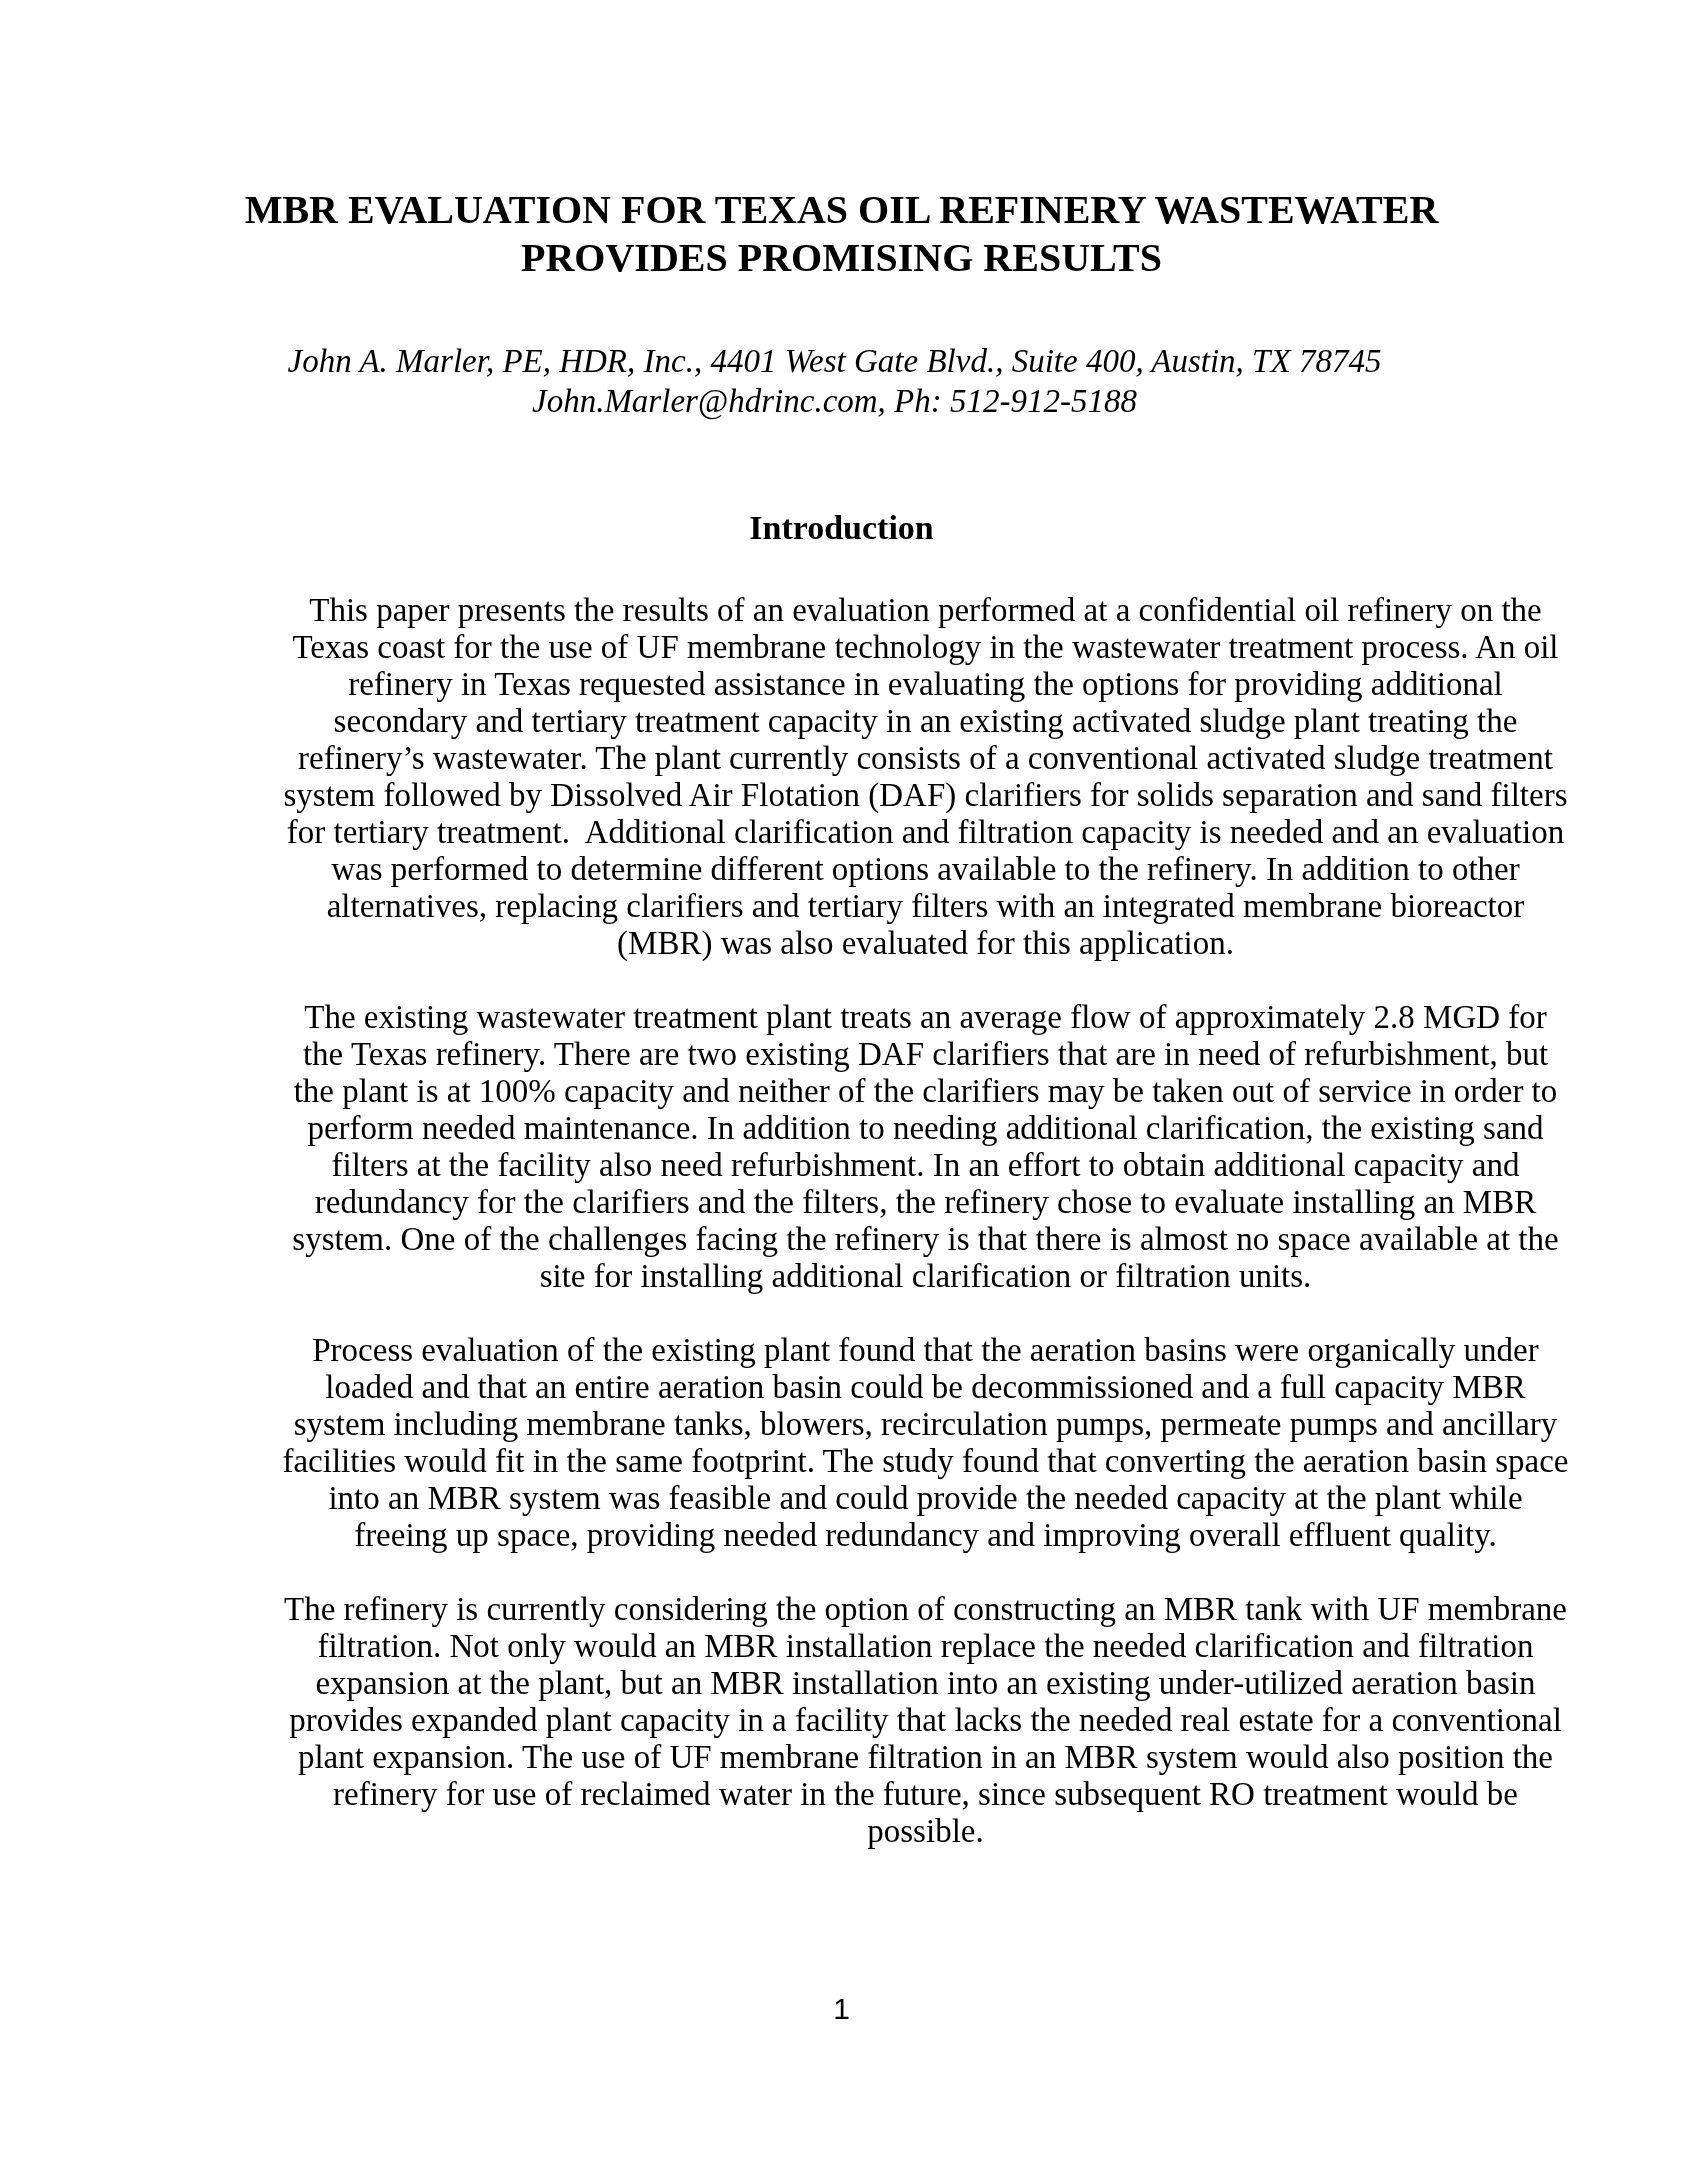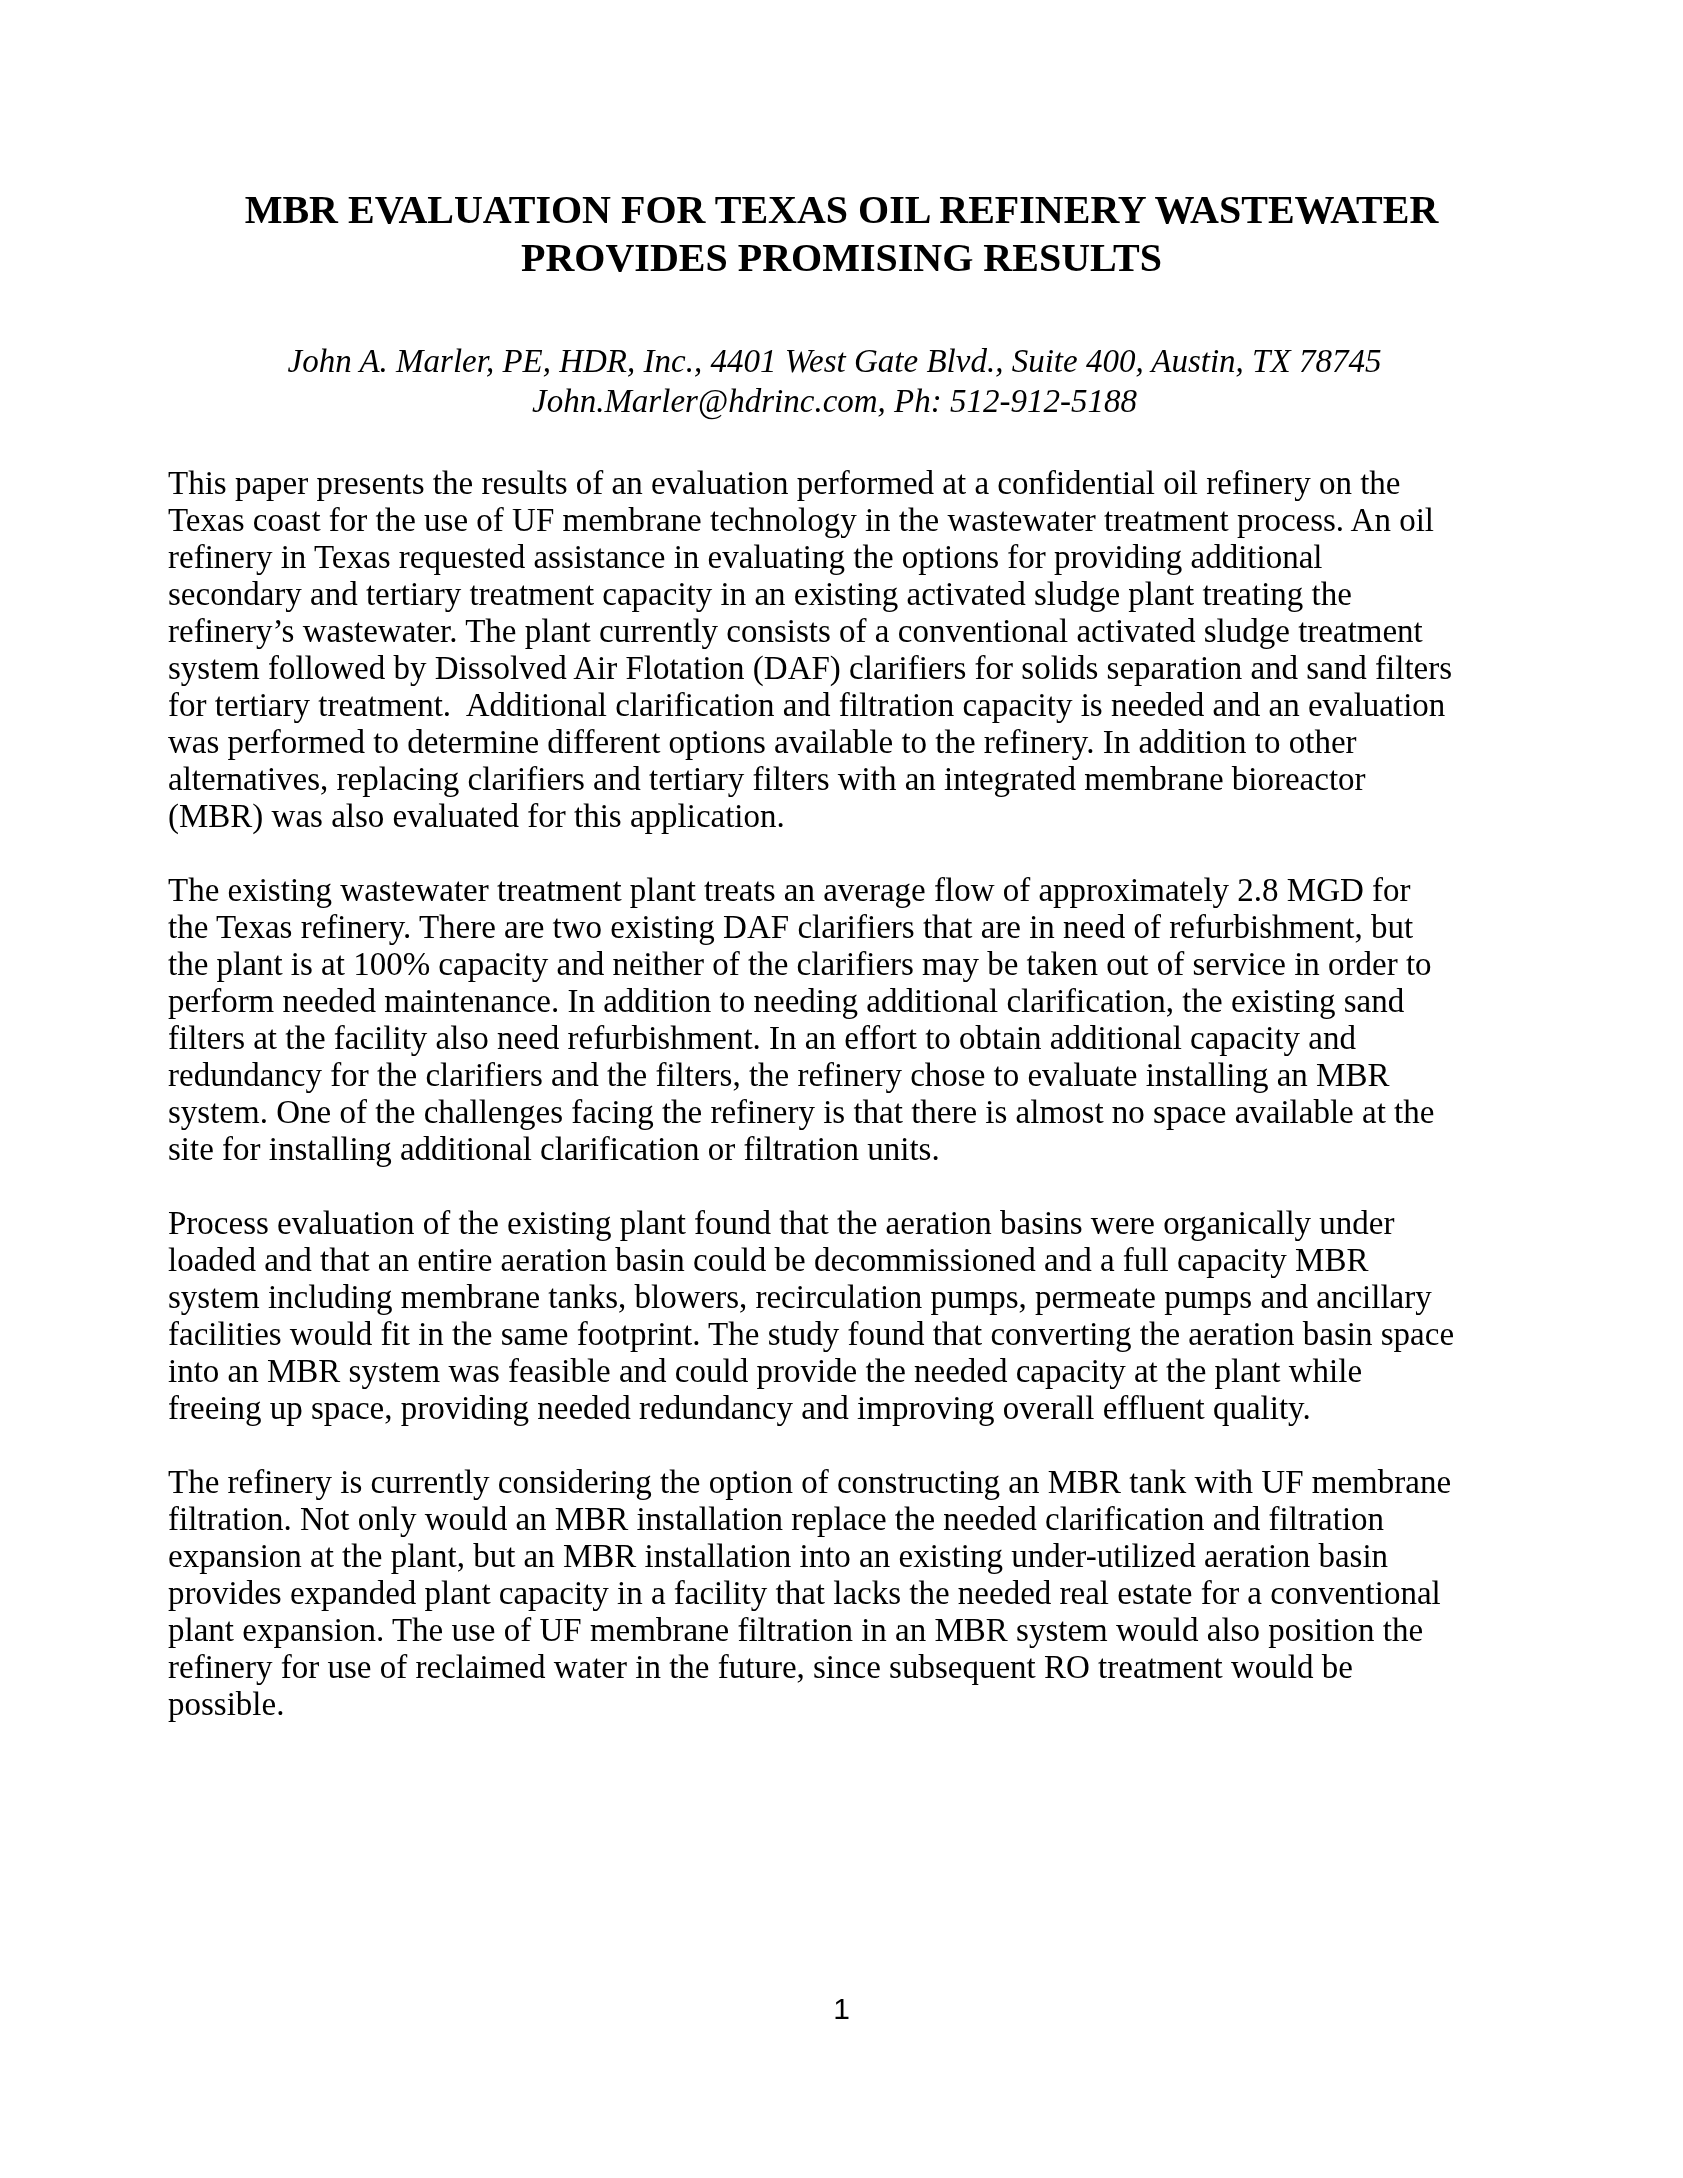--- a/index.html
+++ b/index.html
@@ -38,20 +38,21 @@
     font-size: 34px;
     line-height: 40px;
     font-weight: bold;
     text-align: center;
   }
   .bodytext {
     margin: 37px 0 0 168px;
     font-size: 33px;
     line-height: 37px;
     white-space: pre;
+    text-align: center;
   }
   .bodytext.first {
     margin-top: 44px;
   }
   .page-number {
     position: absolute;
     left: 0;
     right: 0;
     top: 1992px;
     text-align: center;
@@ -63,20 +64,21 @@
 </head>
 <body>
 
 <div class="page">
   <h1 class="title">MBR EVALUATION FOR TEXAS OIL REFINERY WASTEWATER
 PROVIDES PROMISING RESULTS</h1>
 
   <div class="author">John A. Marler, PE, HDR, Inc., 4401 West Gate Blvd., Suite 400, Austin, TX 78745
 John.Marler@hdrinc.com, Ph: 512-912-5188</div>
 
+  <h2 class="section-heading">Introduction</h2>
 
   <p class="bodytext first">This paper presents the results of an evaluation performed at a confidential oil refinery on the
 Texas coast for the use of UF membrane technology in the wastewater treatment process. An oil
 refinery in Texas requested assistance in evaluating the options for providing additional
 secondary and tertiary treatment capacity in an existing activated sludge plant treating the
 refinery’s wastewater. The plant currently consists of a conventional activated sludge treatment
 system followed by Dissolved Air Flotation (DAF) clarifiers for solids separation and sand filters
 for tertiary treatment.  Additional clarification and filtration capacity is needed and an evaluation
 was performed to determine different options available to the refinery. In addition to other
 alternatives, replacing clarifiers and tertiary filters with an integrated membrane bioreactor

